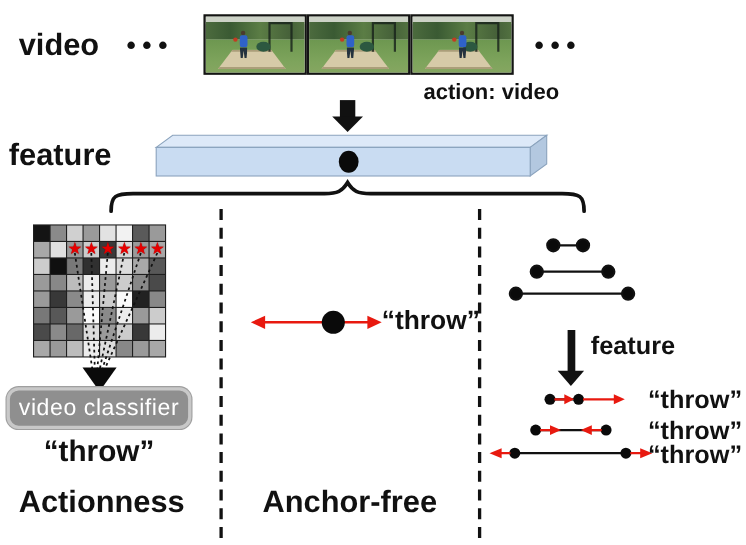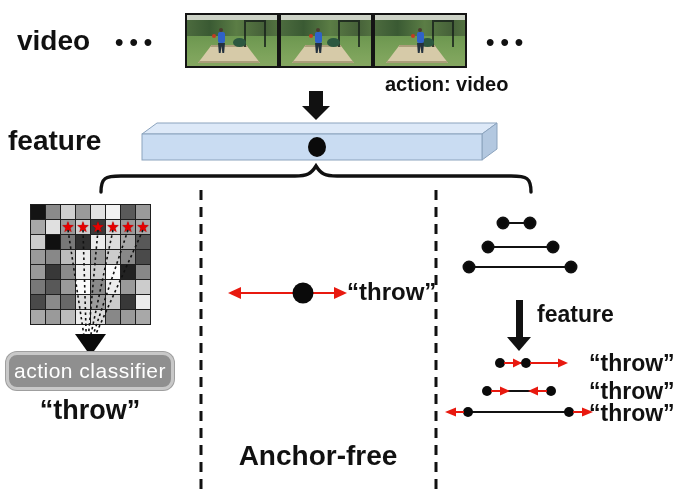--- a/index.html
+++ b/index.html
@@ -227,23 +227,24 @@
       <line x1="38" y1="26" x2="54" y2="132"></line>
       <line x1="53" y1="26" x2="56.2" y2="132"></line>
       <line x1="68" y1="26" x2="58.4" y2="132"></line>
       <line x1="83" y1="26" x2="60.6" y2="132"></line>
       <line x1="98" y1="26" x2="62.8" y2="132"></line>
       <line x1="113" y1="26" x2="65" y2="132"></line>
     </g>
     <polygon points="45,130 76,130 60.5,152" fill="#0a0a0a"></polygon>
   </svg>
   <div class="abs classifier">
-    <span>action classifier</span>
+    <span>video classifier</span>
   </div>
   <div class="abs throw-left">“throw”</div>
+  <div class="abs title title-actionness">Actionness</div>
 
   <svg class="abs" style="left:225px;top:275px;" width="135" height="36">
     <line x1="10" y1="18" x2="115" y2="18" class="red-stroke" stroke-width="2.2"></line>
     <polygon points="16,12 16,24 3,18" class="red-fill"></polygon>
     <polygon points="109,12 109,24 122,18" class="red-fill"></polygon>
     <circle cx="78" cy="18" r="10.5" fill="#0a0a0a"></circle>
   </svg>
   <div class="abs throw-mid">“throw”</div>
   <div class="abs title title-anchorfree">Anchor-free</div>
 

